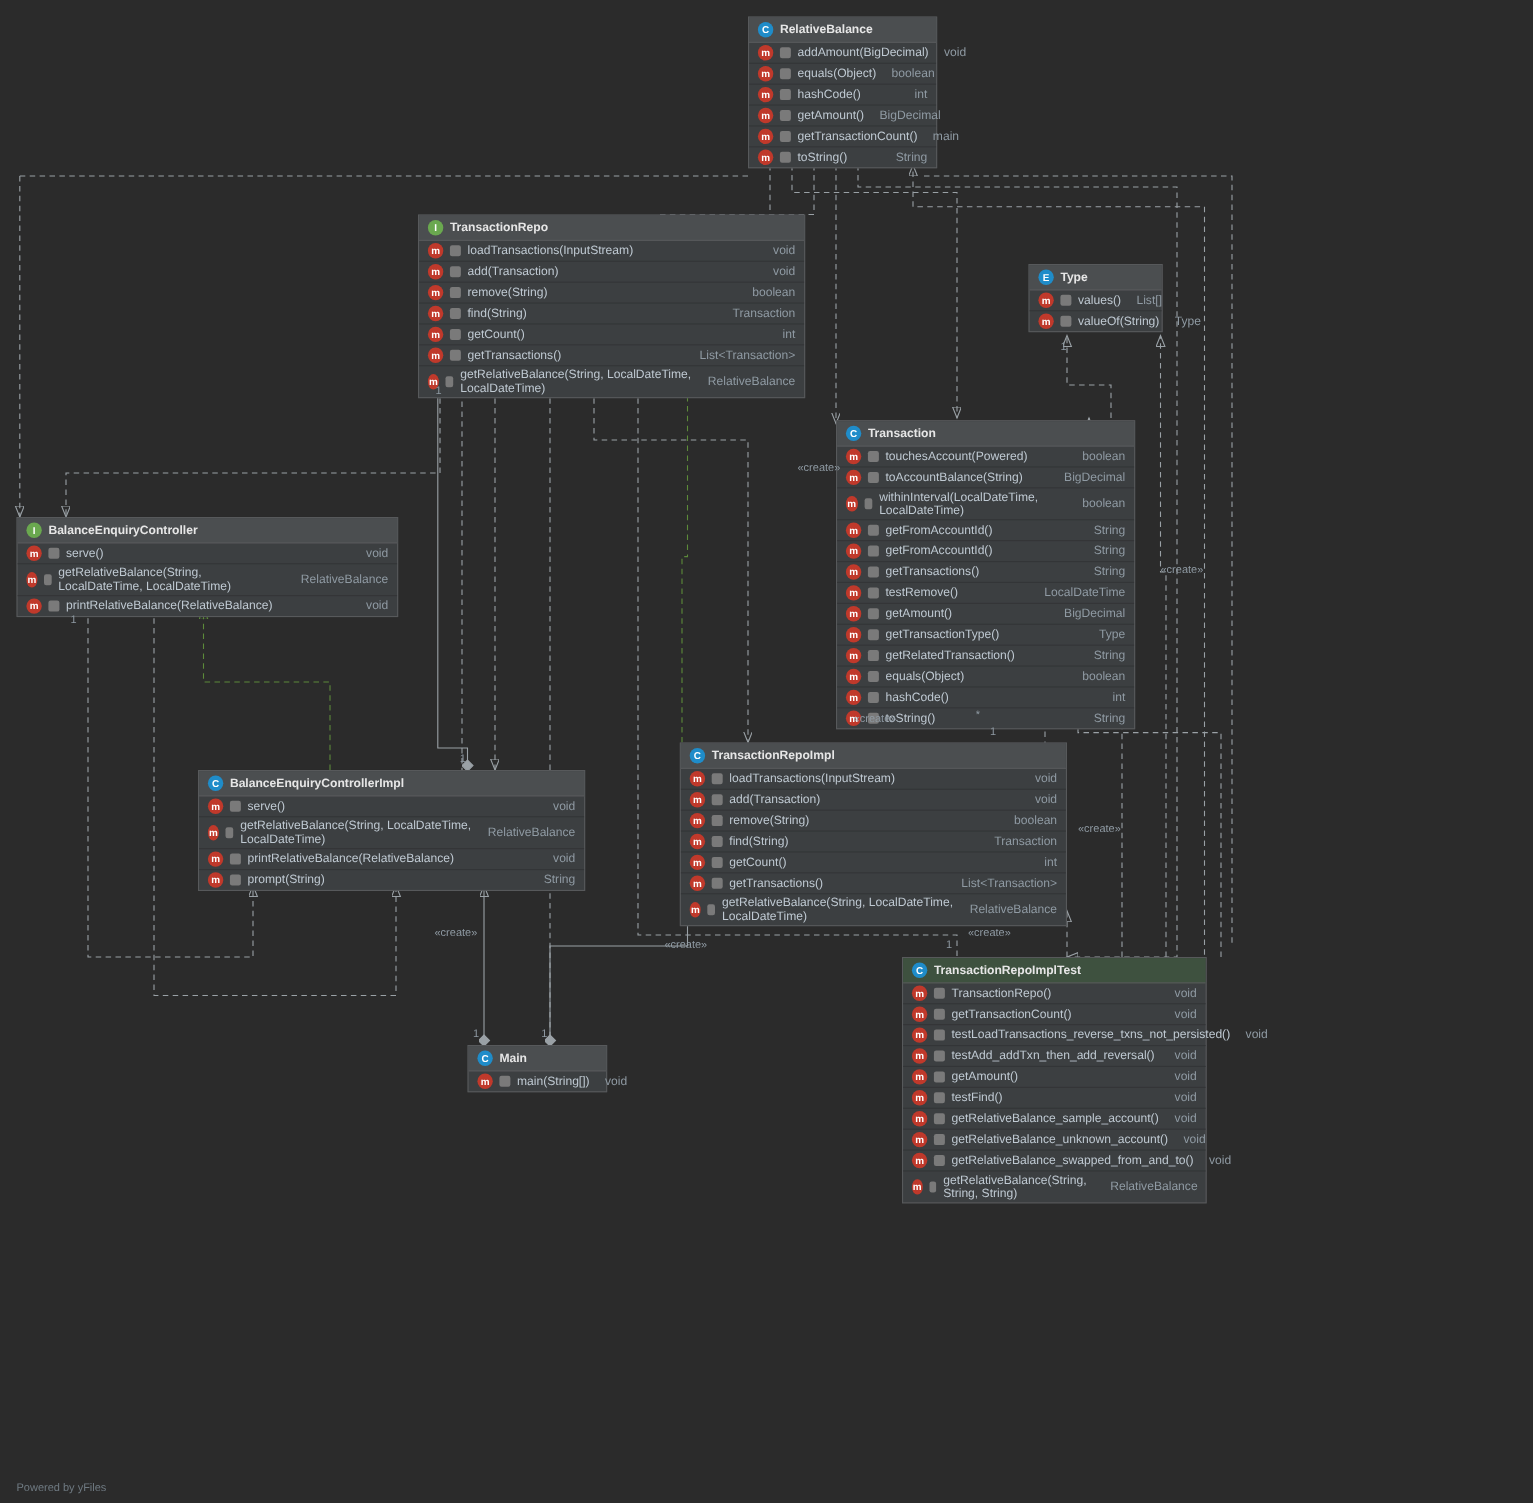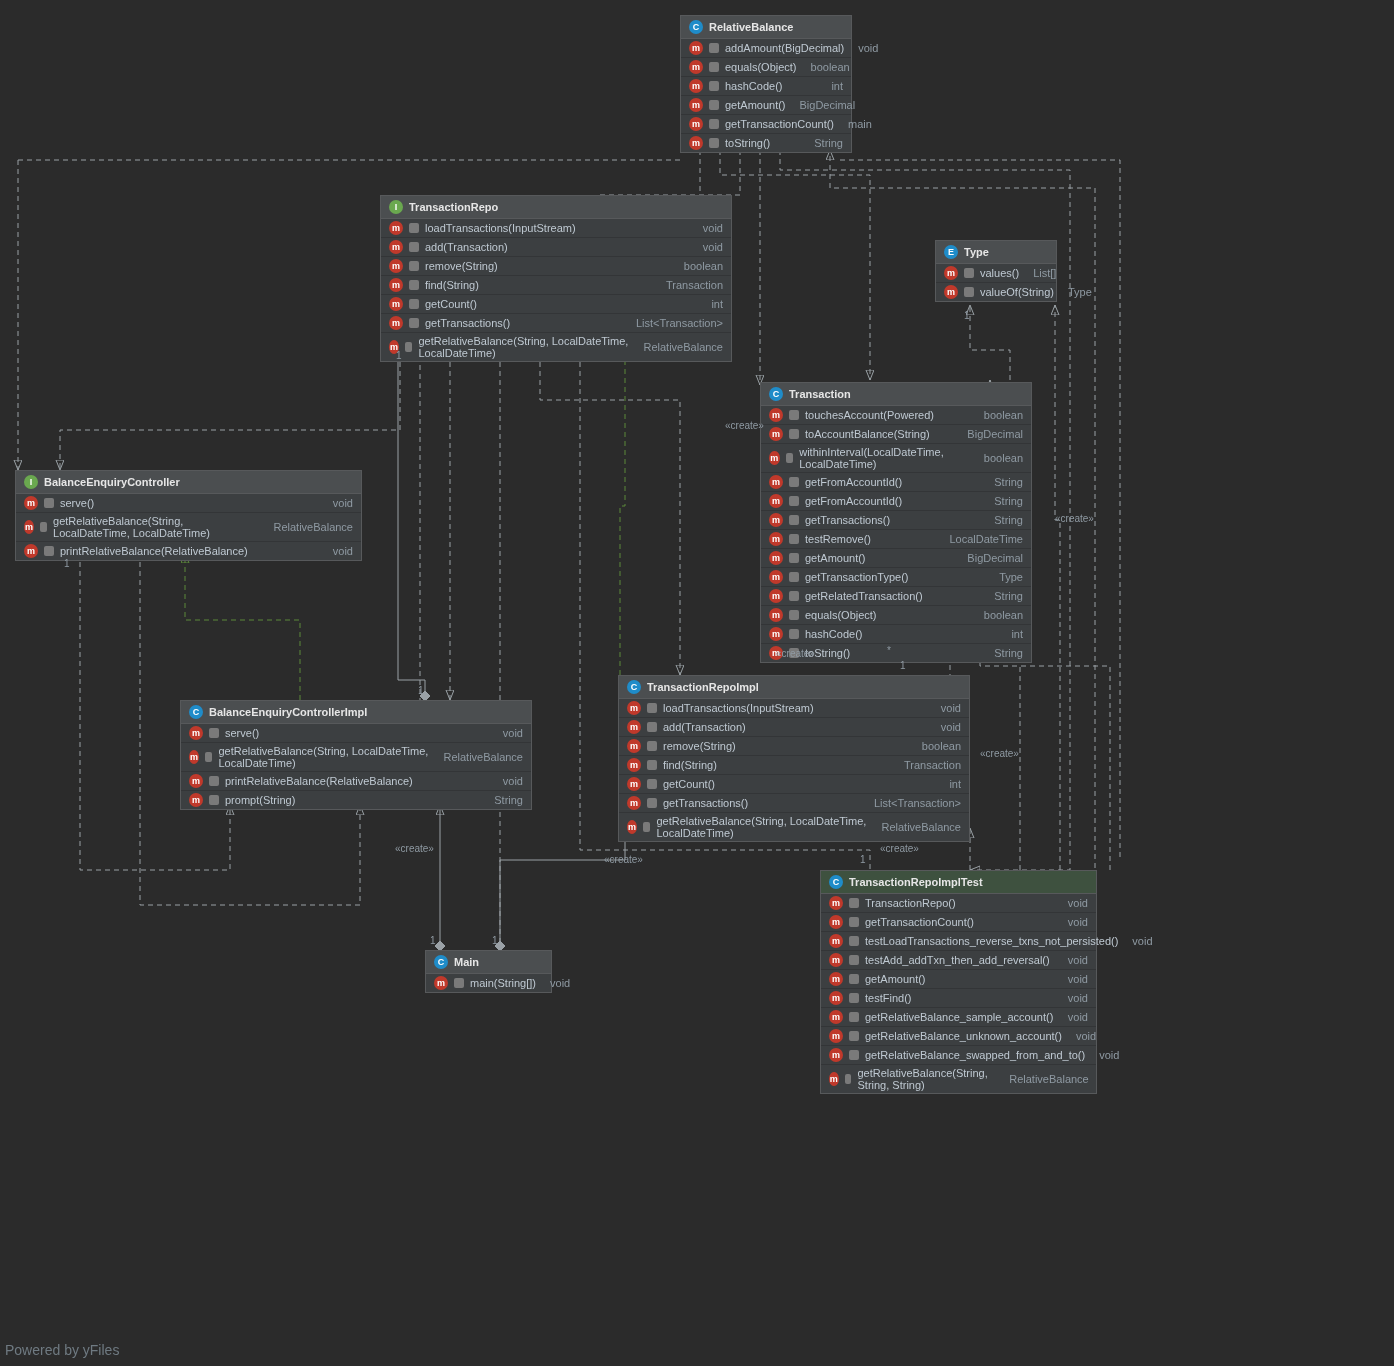--- a/index.html
+++ b/index.html
@@ -19,21 +19,21 @@
 .b-e{background:#1f8cc9}
 .b-m{background:#c0392b}
 .b-lock{width:10px;height:10px;background:#7a7a7a;border-radius:2px;display:inline-block}
 svg.edges{position:absolute;inset:0;pointer-events:none}
 .edge{stroke:#9aa1a6;stroke-width:1;fill:none;stroke-dasharray:5 4}
 .edge.solid{stroke-dasharray:none}
 .edge.green{stroke:#5c8a3a;stroke-dasharray:5 4}
 .arrow{fill:#9aa1a6}
 .diamond{fill:#9aa1a6;stroke:#9aa1a6}
 .lbl{position:absolute;color:#8f9aa3;font-size:10px}
-.footer{position:absolute;left:5px;bottom:8px;color:#6f7a82;font-size:14px}
+.footer{position:absolute;left:15px;bottom:8px;color:#6f7a82;font-size:10px}
 </style>
 </head>
 <body>
 
 <div class="canvas">
 
 <svg class="edges" width="1394" height="1366">
   <defs>
     <marker id="a" markerWidth="10" markerHeight="10" refX="8" refY="3" orient="auto">
           <path class="arrow" d="M0,0 L8,3 L0,6 Z"></path>

